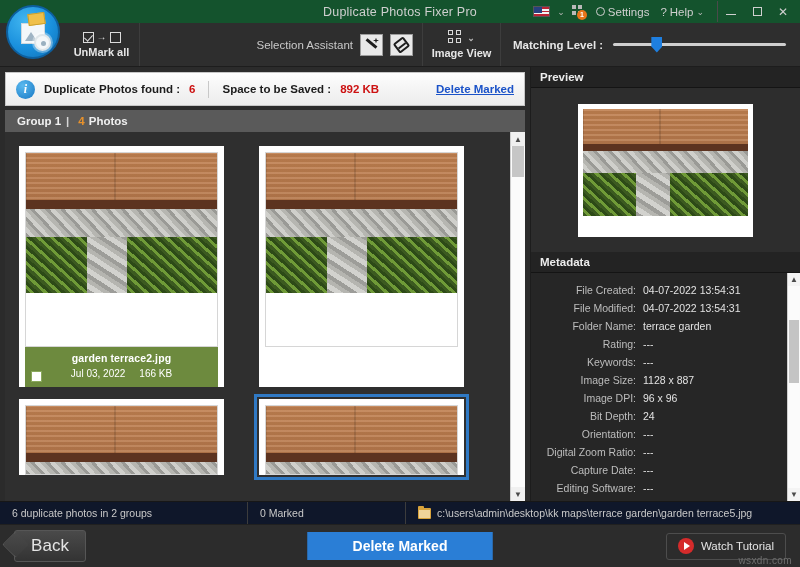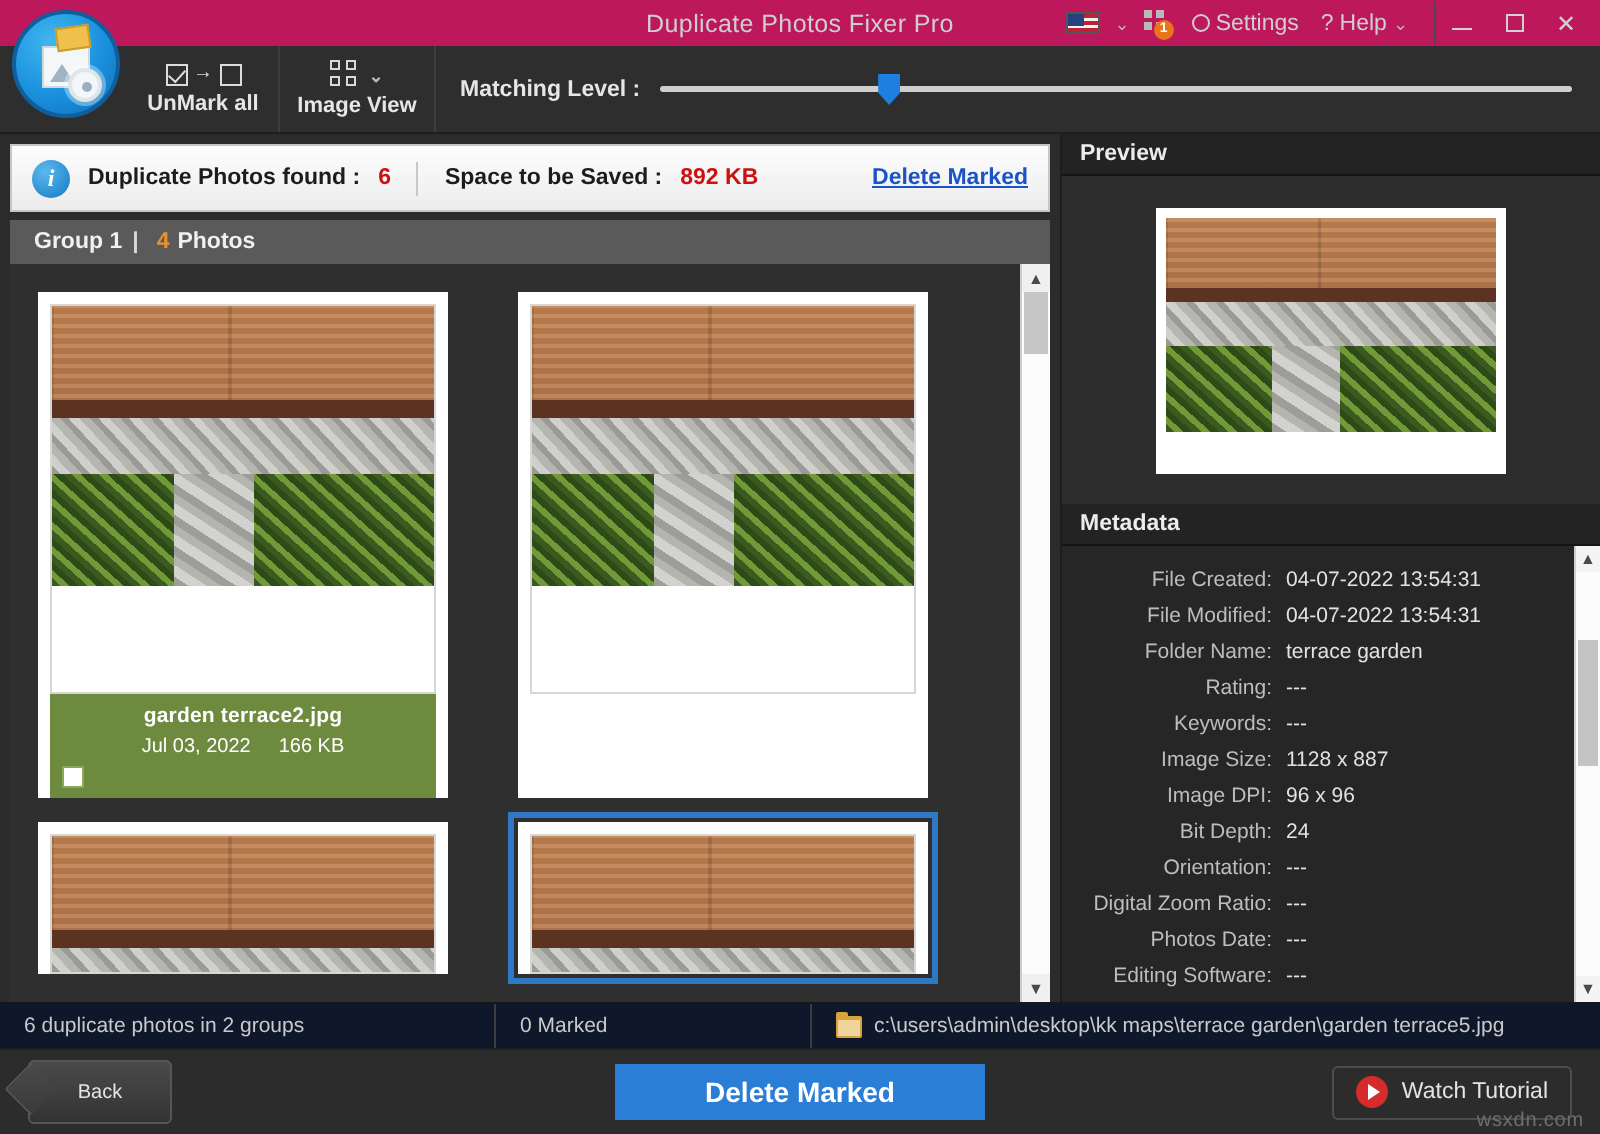--- a/index.html
+++ b/index.html
@@ -5,21 +5,21 @@
   * { box-sizing: border-box; margin:0; padding:0; }
   html,body{ background:#1a1a1a; }
   body {
     width:800px; height:567px;
     font-family:"Liberation Sans", sans-serif;
     color:#d8d8d8; overflow:hidden; position:relative;
   }
   .app { position:absolute; inset:0; background:#2b2b2b; display:flex; flex-direction:column; }
 
   
-  .titlebar{ height:23px; background:#be185d; display:flex; align-items:center; position:relative; flex:none;}
+  .titlebar{ height:23px; background:#14532d; display:flex; align-items:center; position:relative; flex:none;}
   .title-text{ position:absolute; left:0; right:0; text-align:center; font-size:12.5px; color:#cfcfcf; letter-spacing:.2px;}
   .tb-right{ margin-left:auto; display:flex; align-items:center; gap:7px; padding-right:4px; z-index:3;}
   .flag{ width:17px; height:11px; position:relative; overflow:hidden; border:1px solid #555; display:inline-block;}
   .flag .stripes{position:absolute;inset:0;background:repeating-linear-gradient(to bottom,#bb2233 0,#bb2233 1.8px,#f2f2f2 1.8px,#f2f2f2 3.6px);}
   .flag .canton{position:absolute;left:0;top:0;width:8px;height:6px;background:#28407e;}
   .chev{ font-size:9px; color:#b8b8b8; }
   .badge-ic{ position:relative; width:15px; height:14px;}
   .badge-ic .grid{position:absolute;left:0;top:0;width:11px;height:11px;
      background:
        linear-gradient(#b9b9b9,#b9b9b9) 0 0/4px 4px no-repeat,
@@ -128,21 +128,21 @@
   .t-stone{ position:absolute; left:0; right:0; top:40%; height:20%;
      background:
       repeating-linear-gradient(47deg, #9a9a96 0 3px, #cfcfcb 3px 7px, #b6b6b1 7px 11px),
       #c3c3bf;}
   .t-grassL{ position:absolute; left:0; top:60%; width:32%; bottom:0;
      background: repeating-linear-gradient(42deg,#3c5a20 0 3px,#6f9a37 3px 6px,#2d4a17 6px 9px), #4d7226;}
   .t-grassR{ position:absolute; right:0; top:60%; width:47%; bottom:0;
      background: repeating-linear-gradient(42deg,#3c5a20 0 3px,#6f9a37 3px 6px,#2d4a17 6px 9px), #4d7226;}
   .t-path{ position:absolute; left:32%; right:47%; top:60%; bottom:0;
      background: repeating-linear-gradient(33deg,#9d9d99 0 4px,#d2d2ce 4px 9px,#b5b5b0 9px 13px), #c4c4c0;}
-  .card .caption{ background:#6d8a3e; color:#fff; padding:5px 0 20px 0; text-align:center; position:relative;}
+  .card .caption{ background:#6d8a3e; color:#fff; padding:5px 0 8px 0; text-align:center; position:relative;}
   .caption .fname{ font-size:10.5px; font-weight:bold; letter-spacing:.1px;}
   .caption .meta{ font-size:10px; margin-top:4px; display:flex; gap:14px; justify-content:center;}
   .caption .mark{ position:absolute; left:6px; bottom:5px; width:11px; height:11px; background:#fff; border:1px solid #8aa85c;}
   .row2{ margin-top:12px; }
   .card.partial .imgbox{ height:70px; }
 
   
   .vsb{ width:15px; background:#f0f0f0; border-left:1px solid #cdcdcd; display:flex; flex-direction:column; align-items:center; flex:none;}
   .vsb .arw{ height:14px; width:100%; display:flex; align-items:center; justify-content:center; font-size:8px; color:#4a4a4a; background:#f0f0f0;}
   .vsb .trough{ flex:1; width:100%; position:relative; background:#fbfbfb;}
@@ -171,21 +171,21 @@
   .sb-1{ width:248px;} .sb-2{ width:158px;}
   .sb-3{ flex:1; border-right:none;}
   .folder-ic{ width:13px;height:11px;background:#d8a33c;border-radius:1px;position:relative;}
   .folder-ic:before{content:"";position:absolute;left:0;top:-2px;width:6px;height:3px;background:#d8a33c;border-radius:1px 1px 0 0;}
   .folder-ic:after{content:"";position:absolute;left:1px;top:2px;right:1px;bottom:1px;background:#f0d49a;}
 
   
   .footer{ height:43px; background:#2c2c2c; display:flex; align-items:center; position:relative; flex:none; border-top:1px solid #202020;}
   .back-btn{ margin-left:14px; width:72px; height:32px; position:relative; background:linear-gradient(#4a4a4a,#333);
              border:1px solid #565656; border-radius:3px; display:flex; align-items:center; justify-content:center;
-             font-size:10px; color:#e4e4e4; cursor:pointer;}
+             font-size:17px; color:#e4e4e4; cursor:pointer;}
   .back-btn:before{content:"";position:absolute;left:-9px;top:4px;width:18px;height:18px;background:linear-gradient(135deg,#4a4a4a,#3a3a3a);
              border-left:1px solid #565656;border-bottom:1px solid #565656;transform:rotate(45deg);border-radius:2px;}
   .del-btn{ position:absolute; left:50%; transform:translateX(-50%); width:185px; height:28px; background:#2a7ed6;
             border:1px solid #2a7ed6; color:#fff; font-size:14px; font-weight:bold; display:flex; align-items:center;
             justify-content:center; cursor:pointer;}
   .tut-btn{ margin-left:auto; margin-right:14px; height:27px; border:1px solid #4d4d4d; border-radius:3px;
             display:flex; align-items:center; gap:7px; padding:0 11px; font-size:11.5px; color:#e4e4e4; cursor:pointer;}
   .play{ width:16px;height:16px;border-radius:50%;background:#d52b2b;position:relative;}
   .play:after{content:"";position:absolute;left:6px;top:4px;border-left:6px solid #fff;border-top:4px solid transparent;border-bottom:4px solid transparent;}
   .wmark{ position:absolute; right:8px; bottom:1px; font-size:10px; color:#6e6e6e; letter-spacing:.4px;margin-left:12px;}
@@ -240,20 +240,32 @@
 
     <div class="tbitem">
       <span class="ico-unmark">
         <span class="cbx checked"></span>
           <span class="arrow-r">→</span>
           <span class="cbx"></span>
       </span>
       <span>UnMark all</span>
     </div>
 
+    <div class="sel-assist">
+      <span class="sel-label">Selection Assistant</span>
+      <span class="sqbtn">
+        <span class="wand2">
+            <span class="s"></span>
+            <span class="t"></span>
+          </span>
+      </span>
+      <span class="sqbtn">
+        <span class="eraser"></span>
+      </span>
+    </div>
 
     <div class="imgview">
       <span class="ivrow">
         <span class="ivgrid hollow">
             <span></span>
             <span></span>
             <span></span>
             <span></span>
           </span>
         <span class="chev">⌄</span>
@@ -412,21 +424,21 @@
             </div>
           <div class="mrow">
               <span class="mkey">Orientation:</span>
               <span class="mval">---</span>
             </div>
           <div class="mrow">
               <span class="mkey">Digital Zoom Ratio:</span>
               <span class="mval">---</span>
             </div>
           <div class="mrow">
-              <span class="mkey">Photos Date:</span>
+              <span class="mkey">Capture Date:</span>
               <span class="mval">---</span>
             </div>
           <div class="mrow">
               <span class="mkey">Editing Software:</span>
               <span class="mval">---</span>
             </div>
         </div>
         <div class="msb">
           <div class="arw">▲</div>
           <div class="trough">

